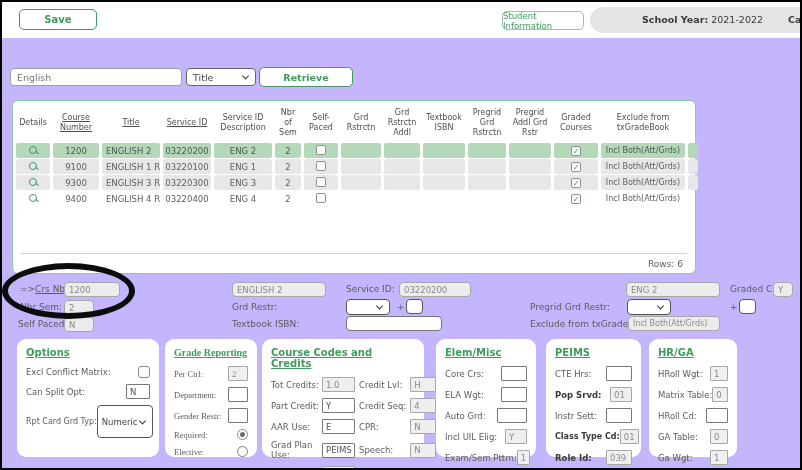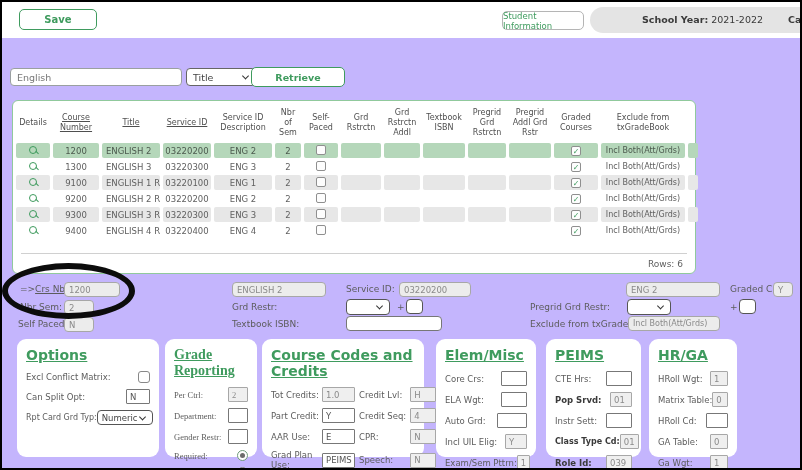--- a/index.html
+++ b/index.html
@@ -21,21 +21,21 @@
   .tabs { position:absolute; left:0; top:36px; width:100%; height:26px; background:#f7f7f7; }
   .tab { position:absolute; top:8px; font-size:9.5px; font-weight:bold; color:#4a4a4a; letter-spacing:.2px; cursor:pointer; }
   .tab.active { color:#3f9b5e; }
   .tab.active::after { content:""; position:absolute; left:-3px; right:-3px; bottom:-5px; height:2px; background:#3f9b5e; }
 
   
   .search-input { position:absolute; left:8px; top:66px; width:172px; height:18px; border:1px solid #9aa0a0; border-radius:4px; background:#fff; font-size:9.5px; color:#777; padding:0 6px; font-family:"DejaVu Sans", sans-serif; }
   .selectbox { position:relative; display:flex; align-items:center; background:#fff; border:1px solid #666; border-radius:4px; font-size:9.5px; color:#444; padding:0 6px; cursor:pointer; }
   .search-filter { position:absolute; left:184px; top:66px; width:70px; height:18px; }
   .caret { position:absolute; right:7px; top:50%; width:5px; height:5px; border-right:1.6px solid #333; border-bottom:1.6px solid #333; transform:translateY(-70%) rotate(45deg); }
-  .retrieve-btn { position:absolute; left:249px; top:65px; width:94px; height:20px; border:1px solid #3f9b5e; font-size:9.5px; }
+  .retrieve-btn { position:absolute; left:257px; top:65px; width:94px; height:20px; border:1px solid #3f9b5e; font-size:9.5px; }
 
   
   .grid { position:absolute; left:10px; top:98px; width:684px; height:174px; background:#fff; border:1px solid #90c99c; border-radius:6px; }
   table { width:100%; border-collapse:separate; border-spacing:3px 1px; table-layout:fixed; margin-top:2px; }
   th { font-size:8px; font-weight:normal; color:#4f4f4f; text-align:center; vertical-align:middle; line-height:1.25; height:38px; padding:0 1px; }
   th.sort { text-decoration:underline; }
   td { height:15px; font-size:8.5px; color:#5f5f5f; text-align:center; vertical-align:middle; border-radius:2px; overflow:hidden; white-space:nowrap; }
   tr.sel td { background:#b5d7ba; color:#4c5a4e; }
   tr.alt td { background:#e7e7e7; }
   td.txt-left { text-align:left; padding-left:4px; }
@@ -50,32 +50,32 @@
   .lbl { position:absolute; font-size:9px; color:#5c5c5c; white-space:nowrap; }
   .val { position:absolute; height:15px; background:#ececec; border:1px solid #a7a7a7; border-radius:4px; font-size:8.5px; color:#8a8a8a; display:flex; align-items:center; padding:0 4px; white-space:nowrap; overflow:hidden; }
   .val.white { background:#fff; border-color:#777; color:#555; }
   .dsel { position:absolute; height:16px; background:#fff; border:1px solid #555; border-radius:4px; cursor:pointer; }
   .dcb { position:absolute; width:17px; height:15px; background:#fff; border:1px solid #555; border-radius:4px; cursor:pointer; }
   .u { text-decoration:underline; }
   .ellipse { position:absolute; left:0px; top:261px; width:133px; height:56px; border:6px solid #0c0c0c; border-radius:50%; pointer-events:none; }
 
   
   .panel { position:absolute; top:337px; height:118px; background:#fff; border-radius:9px; padding:8px 9px; }
-  .ptitle { font-size:14px; font-weight:bold; color:#3f9b5e; text-decoration:underline; margin-bottom:8px; }
+  .ptitle { font-size:10px; font-weight:bold; color:#3f9b5e; text-decoration:underline; margin-bottom:8px; }
   .prow { display:flex; align-items:center; justify-content:space-between; margin-bottom:6px; }
   .plabel { font-size:8.5px; color:#5c5c5c; white-space:nowrap; }
   .plabel.b { font-weight:bold; color:#3a3a3a; }
   .pval { height:15px; background:#efefef; border:1px solid #a7a7a7; border-radius:1px; font-size:8.5px; color:#8a8a8a; display:flex; align-items:center; padding:0 3px; }
   .pval.white { background:#fff; border-color:#777; color:#555; }
   .pcb { width:12px; height:12px; background:#fff; border:1px solid #888; border-radius:3px; cursor:pointer; }
   .radio { position:relative; width:11px; height:11px; border:1px solid #7f7f7f; border-radius:50%; background:#fff; cursor:pointer; }
   .radio.on { border-color:#6f9b7a; }
   .radio.on::after { content:""; position:absolute; left:2px; top:2px; width:5px; height:5px; border-radius:50%; background:#6c6c6c; }
   .ccgrid { display:grid; grid-template-columns:47px 33px auto 26px; column-gap:4px; row-gap:6px; align-items:center; }
-  .psel { position:relative; display:flex; align-items:center; height:15px; background:#fff; border:1px solid #555; border-radius:4px; font-size:8.5px; color:#444; padding:0 14px 0 4px; cursor:pointer; }
+  .psel { position:relative; display:flex; align-items:center; height:33px; background:#fff; border:1px solid #555; border-radius:4px; font-size:8.5px; color:#444; padding:0 14px 0 4px; cursor:pointer; }
 </style>
 </head>
 <body>
 
 <div class="screen">
 
   <div class="topbar">
     <div class="btn save-btn">Save</div>
     <div class="btn stuinfo-btn">Student Information</div>
     <div class="yearpill">
@@ -141,60 +141,26 @@
           <td><span class="cb"></span></td>
           <td></td>
             <td></td>
             <td></td>
             <td></td>
             <td></td>
           <td><span class="cb checked"></span></td>
           <td style="font-size:8px">Incl Both(Att/Grds)</td>
           <td></td>
         </tr>
-        <tr>
-          <td><span class="mag"></span></td>
-          <td>1300</td>
-          <td class="txt-left">ENGLISH 3</td>
-          <td>03220300</td>
-          <td>ENG 3</td>
-          <td>2</td>
-          <td><span class="cb"></span></td>
-          <td></td>
-            <td></td>
-            <td></td>
-            <td></td>
-            <td></td>
-          <td><span class="cb checked"></span></td>
-          <td style="font-size:8px">Incl Both(Att/Grds)</td>
-          <td></td>
-        </tr>
         <tr class="alt">
           <td><span class="mag"></span></td>
           <td>9100</td>
           <td class="txt-left">ENGLISH 1 R</td>
           <td>03220100</td>
           <td>ENG 1</td>
-          <td>2</td>
-          <td><span class="cb"></span></td>
-          <td></td>
-            <td></td>
-            <td></td>
-            <td></td>
-            <td></td>
-          <td><span class="cb checked"></span></td>
-          <td style="font-size:8px">Incl Both(Att/Grds)</td>
-          <td></td>
-        </tr>
-        <tr>
-          <td><span class="mag"></span></td>
-          <td>9200</td>
-          <td class="txt-left">ENGLISH 2 R</td>
-          <td>03220200</td>
-          <td>ENG 2</td>
           <td>2</td>
           <td><span class="cb"></span></td>
           <td></td>
             <td></td>
             <td></td>
             <td></td>
             <td></td>
           <td><span class="cb checked"></span></td>
           <td style="font-size:8px">Incl Both(Att/Grds)</td>
           <td></td>

